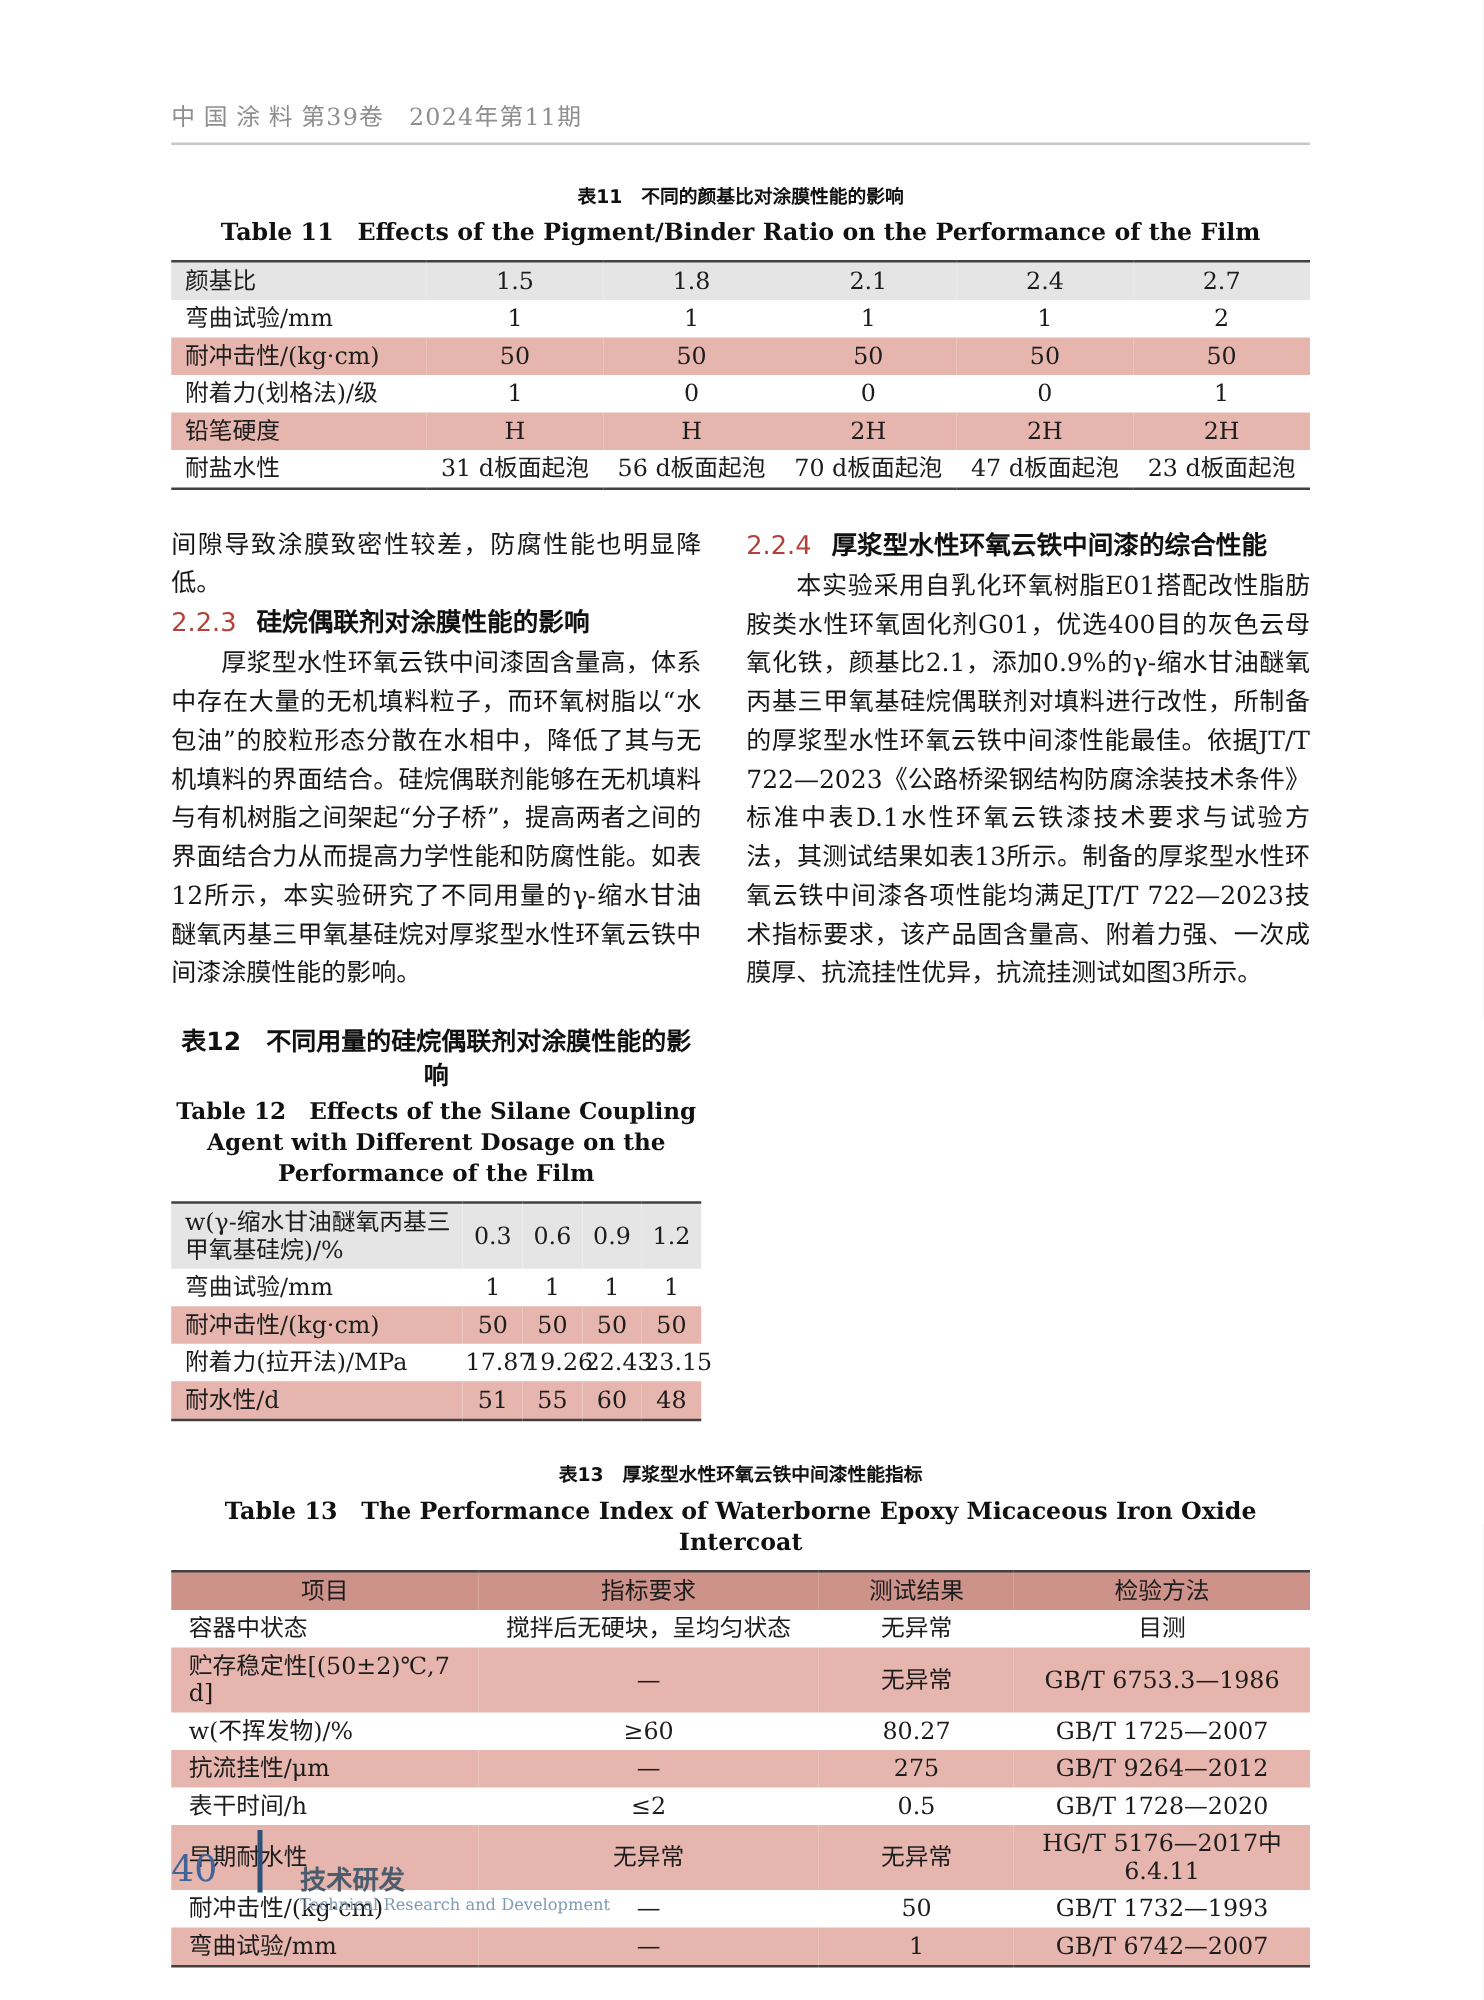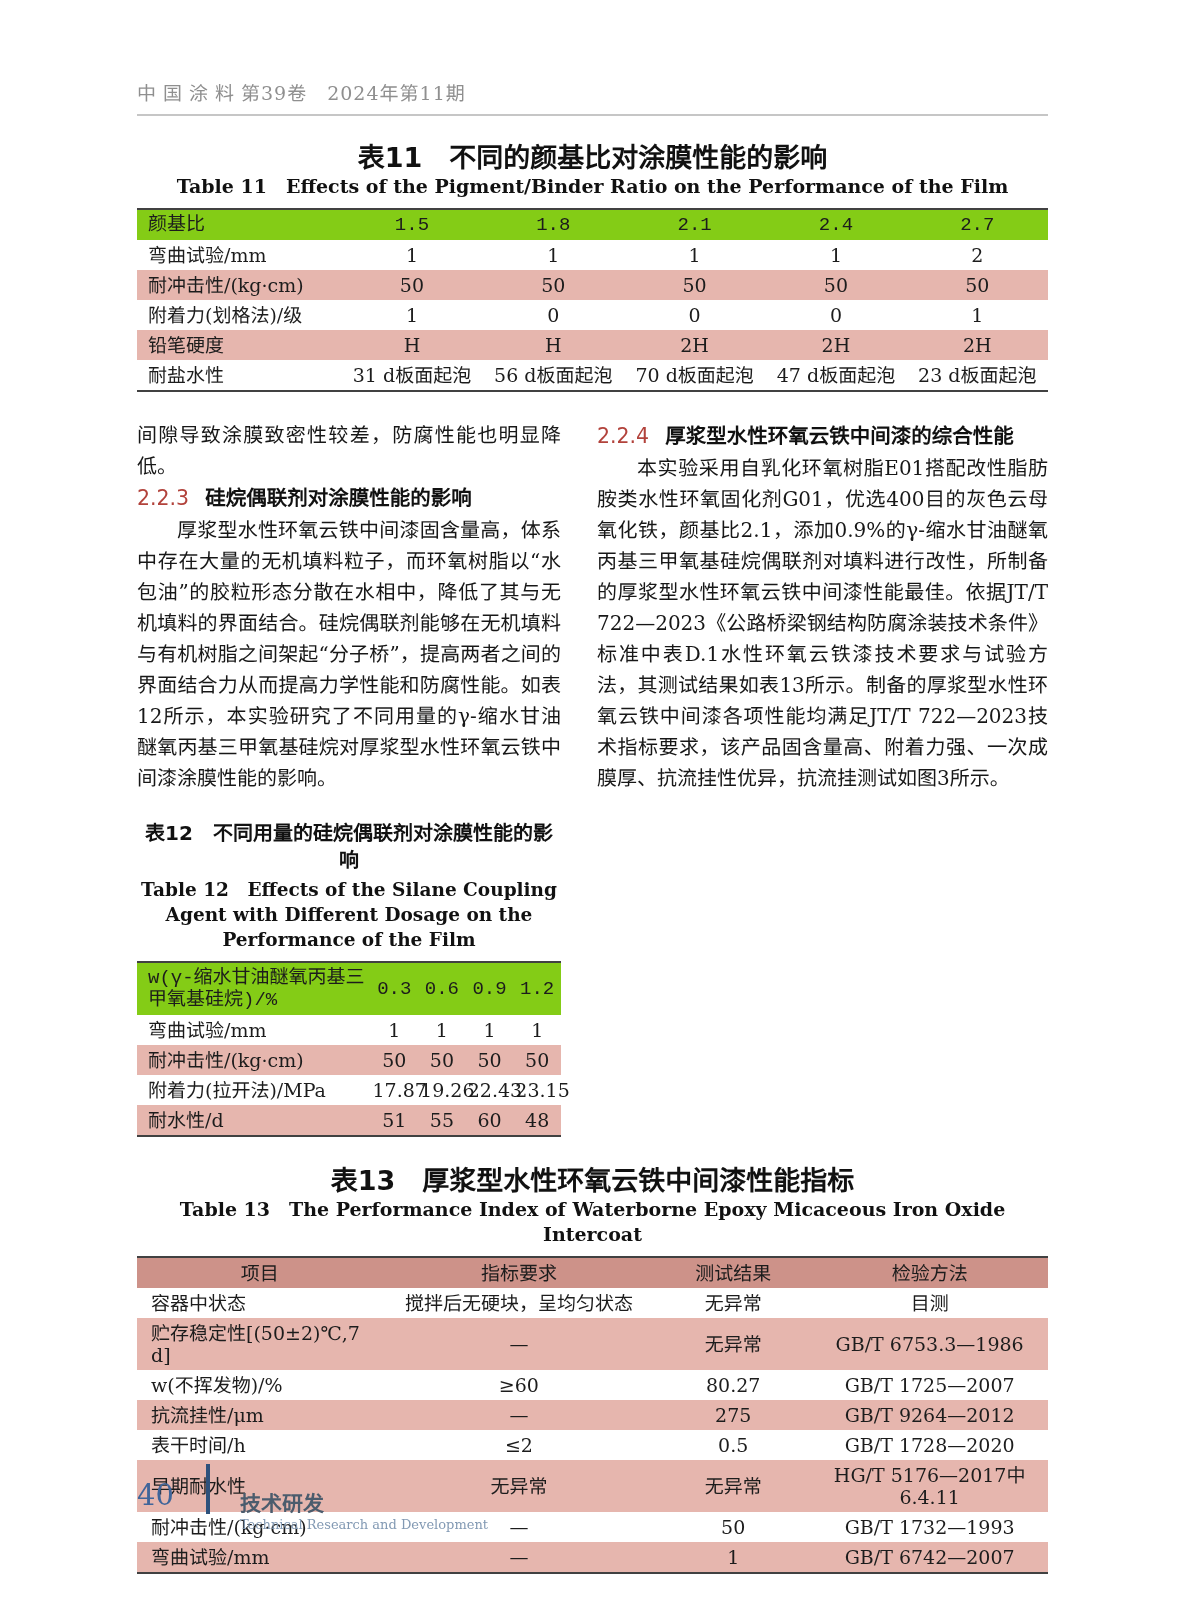--- a/index.html
+++ b/index.html
@@ -19,21 +19,21 @@
   .pagehead{
     display:flex;align-items:baseline;
     color:#8f8f8f;font-size:19px;
     padding-bottom:9px;border-bottom:2px solid #c6c6c6;
   }
   .pagehead .journal{letter-spacing:7px;}
   .pagehead .issue{letter-spacing:1px;}
 
   
   .tt-cn{
-    text-align:center;font-weight:700;font-size:27px;color:#111;
+    text-align:center;font-weight:700;font-size:15px;color:#111;
     font-family:"DejaVu Sans","Liberation Sans",sans-serif;
     margin-top:0;line-height:27px;
   }
   .tt-en{
     text-align:center;font-weight:700;font-size:19px;color:#111;
     line-height:25px;margin-top:3px;
   }
 
   
   table.datatable{
@@ -41,21 +41,21 @@
     border-top:2px solid #414141;border-bottom:2px solid #414141;
     margin-top:9px;
     font-size:19px;
   }
   table.datatable td,table.datatable th{
     padding:4px 2px;text-align:center;vertical-align:middle;
     font-weight:400;line-height:22px;color:#1c1c1c;
   }
   table.datatable td.lbl{text-align:left;padding-left:11px;}
   
-  table.head-first tr:first-child{background:#84cc16;font-family:Liberation Mono, monospace;}
+  table.head-first tr:first-child{background:#e5e5e5;}
   table.head-first tr:nth-child(odd):not(:first-child){background:#e6b6ae;}
   
   table.t13 thead tr{background:#cd9289;padding-left:44px;}
   table.t13 tbody tr:nth-child(even){background:#e6b6ae;}
   table.t13 td.lbl{padding-left:14px;}
 
   .t11 td:first-child{width:21%;}
   .t12 td:first-child{width:52%;}
   .t13 th:nth-child(1){width:27%;}
   .t13 th:nth-child(2){width:30%;}

